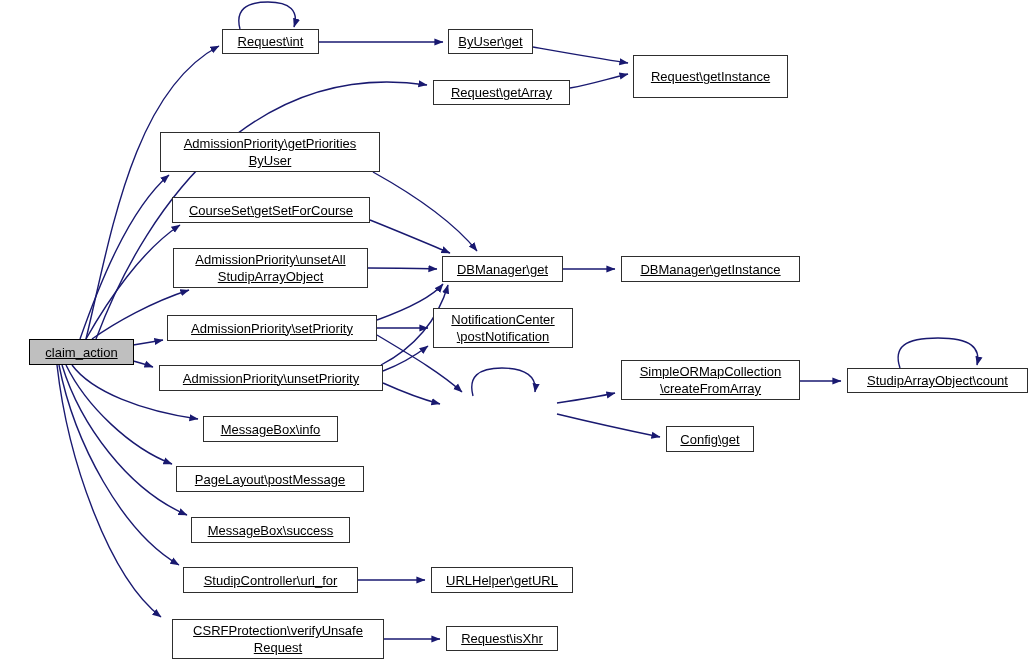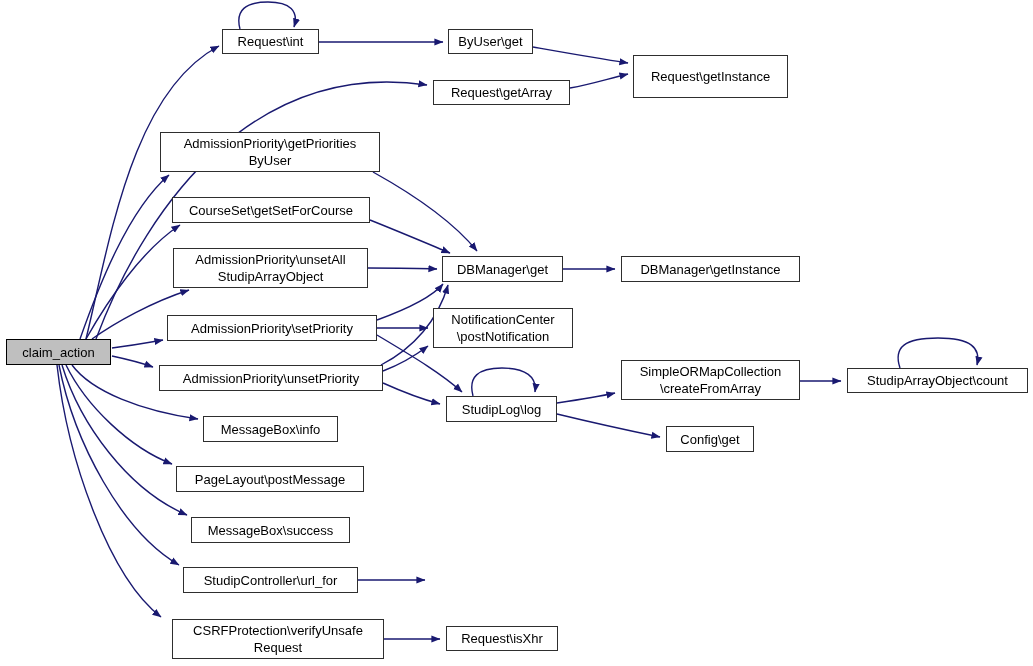--- a/index.html
+++ b/index.html
@@ -23,22 +23,22 @@
   .ah{fill:var(--edge-color);}
   .node{
     position:absolute;z-index:2;box-sizing:border-box;
     background:var(--node-fill);
     border:1px solid var(--node-border);
     color:var(--text-color);
     display:flex;flex-direction:column;align-items:center;justify-content:center;
     font-size:13px;line-height:17px;white-space:nowrap;
     cursor:pointer;
   }
-  .node.highlight{background:var(--highlight-fill);border-color:#000;}
-  .ln{display:block;text-align:center;}
+  .node.highlight{background:var(--highlight-fill);border-color:#000;margin-left:23px;}
+  .ln{display:block;text-align:center;text-decoration:underline;}
 </style>
 </head>
 <body>
 
 <div class="canvas">
 
   <svg class="edges" width="1033" height="666">
     <defs>
       <marker id="arrow" markerWidth="10" markerHeight="9" refX="8.6" refY="4" orient="auto" markerUnits="userSpaceOnUse">
         <path class="ah" d="M0,0.4 L9,4 L0,7.6 z"></path>
@@ -114,23 +114,20 @@
   <div class="node" style="left:167px;top:315px;width:210px;height:26px">
     <span class="ln">AdmissionPriority\setPriority</span>
   </div>
   <div class="node" style="left:159px;top:365px;width:224px;height:26px">
     <span class="ln">AdmissionPriority\unsetPriority</span>
   </div>
   <div class="node" style="left:433px;top:308px;width:140px;height:40px">
     <span class="ln">NotificationCenter</span>
     <span class="ln">\postNotification</span>
   </div>
-  <div class="node" style="left:446px;top:396px;width:111px;height:26px">
-    <span class="ln">StudipLog\log</span>
-  </div>
   <div class="node" style="left:621px;top:360px;width:179px;height:40px">
     <span class="ln">SimpleORMapCollection</span>
     <span class="ln">\createFromArray</span>
   </div>
   <div class="node" style="left:847px;top:368px;width:181px;height:25px">
     <span class="ln">StudipArrayObject\count</span>
   </div>
   <div class="node" style="left:666px;top:426px;width:88px;height:26px">
     <span class="ln">Config\get</span>
   </div>
@@ -139,20 +136,23 @@
   </div>
   <div class="node" style="left:176px;top:466px;width:188px;height:26px">
     <span class="ln">PageLayout\postMessage</span>
   </div>
   <div class="node" style="left:191px;top:517px;width:159px;height:26px">
     <span class="ln">MessageBox\success</span>
   </div>
   <div class="node" style="left:183px;top:567px;width:175px;height:26px">
     <span class="ln">StudipController\url_for</span>
   </div>
+  <div class="node" style="left:431px;top:567px;width:142px;height:26px">
+    <span class="ln">URLHelper\getURL</span>
+  </div>
   <div class="node" style="left:172px;top:619px;width:212px;height:40px">
     <span class="ln">CSRFProtection\verifyUnsafe</span>
     <span class="ln">Request</span>
   </div>
   <div class="node" style="left:446px;top:626px;width:112px;height:25px">
     <span class="ln">Request\isXhr</span>
   </div>
 
 </div>
 

